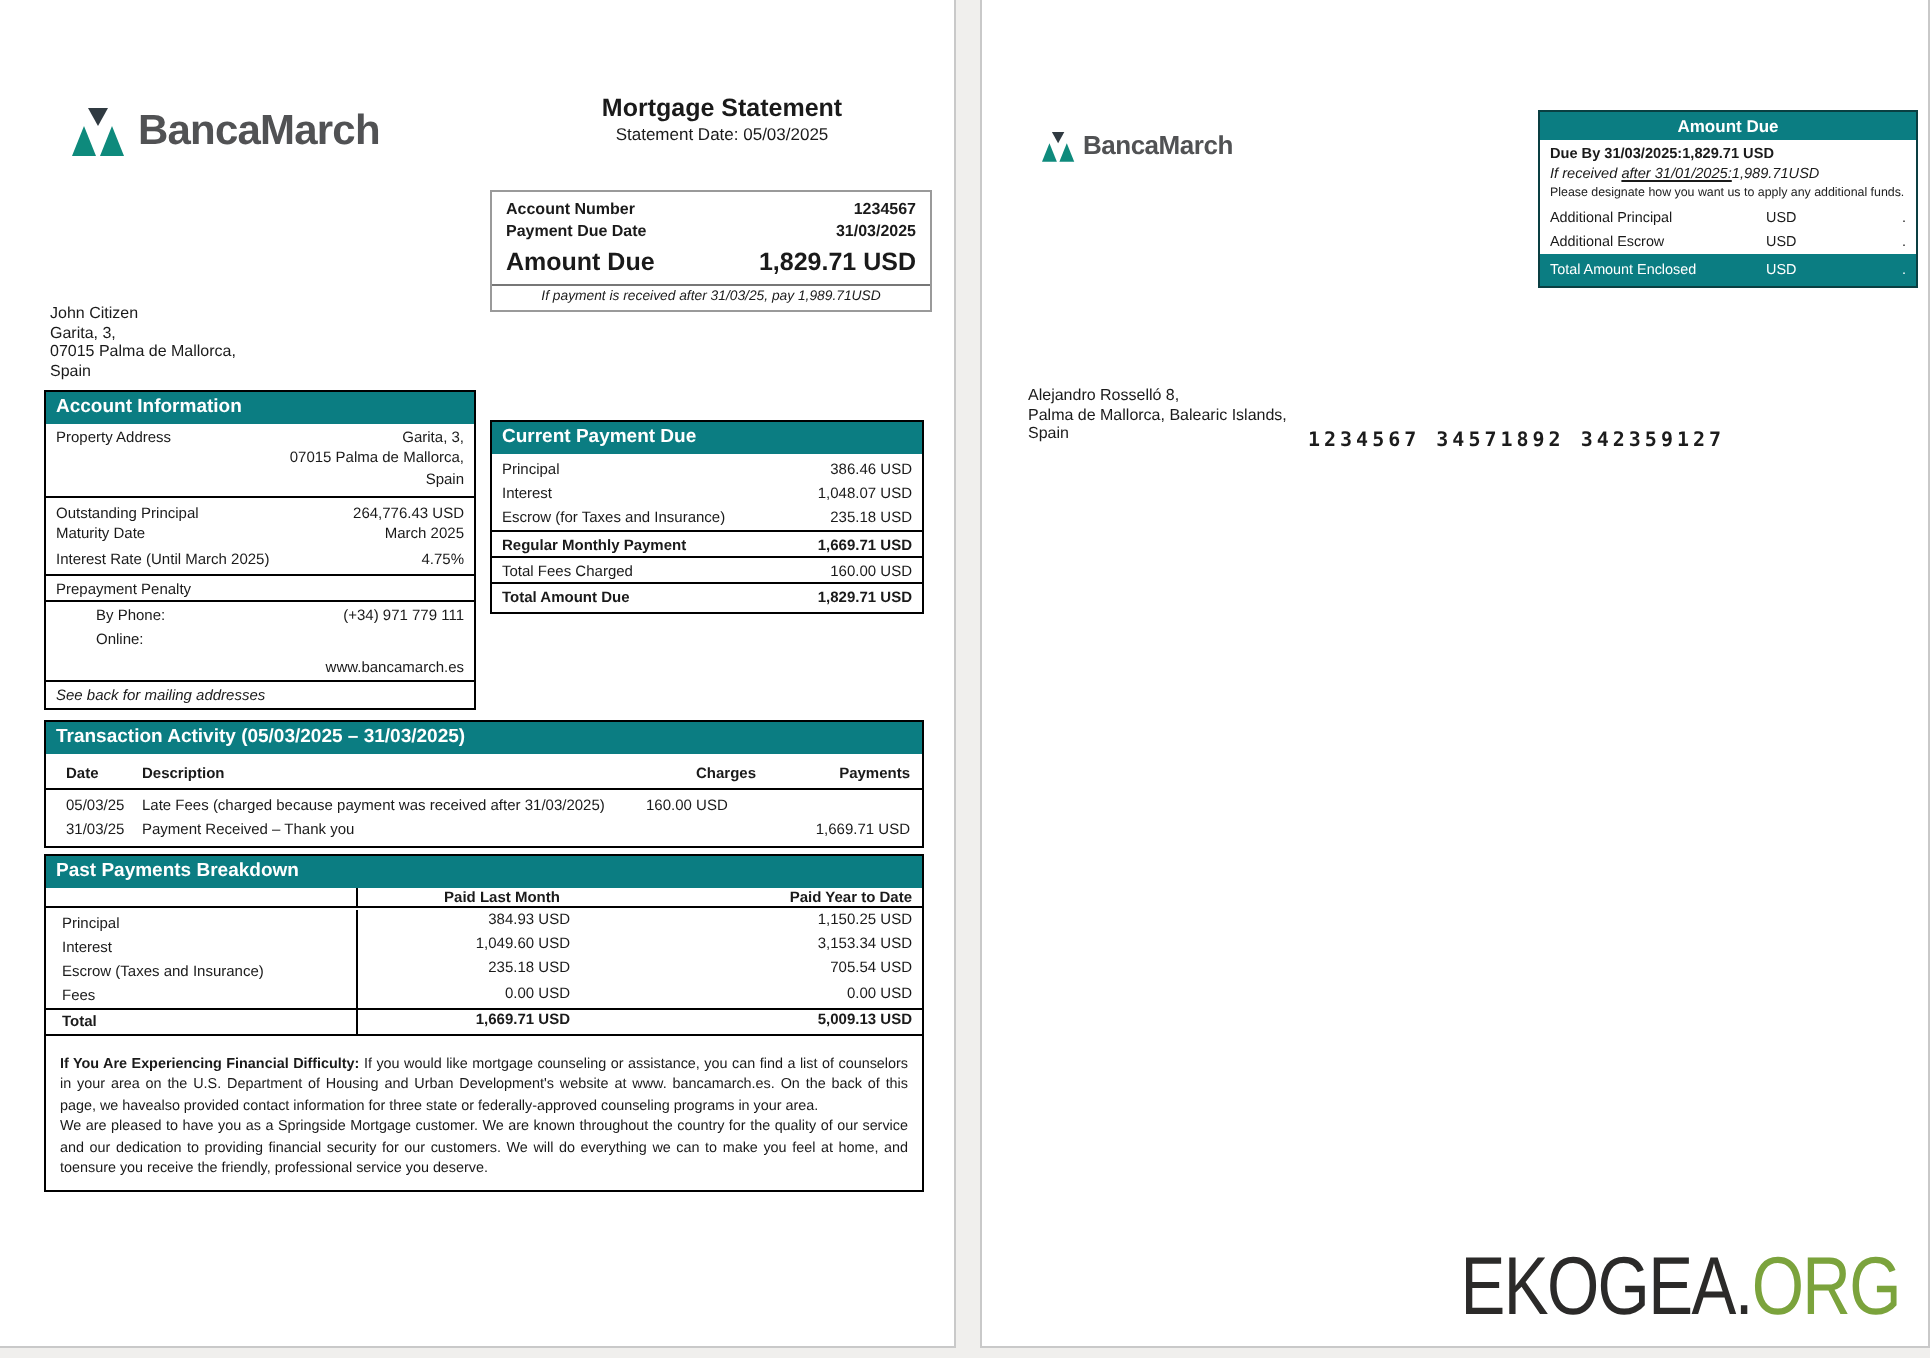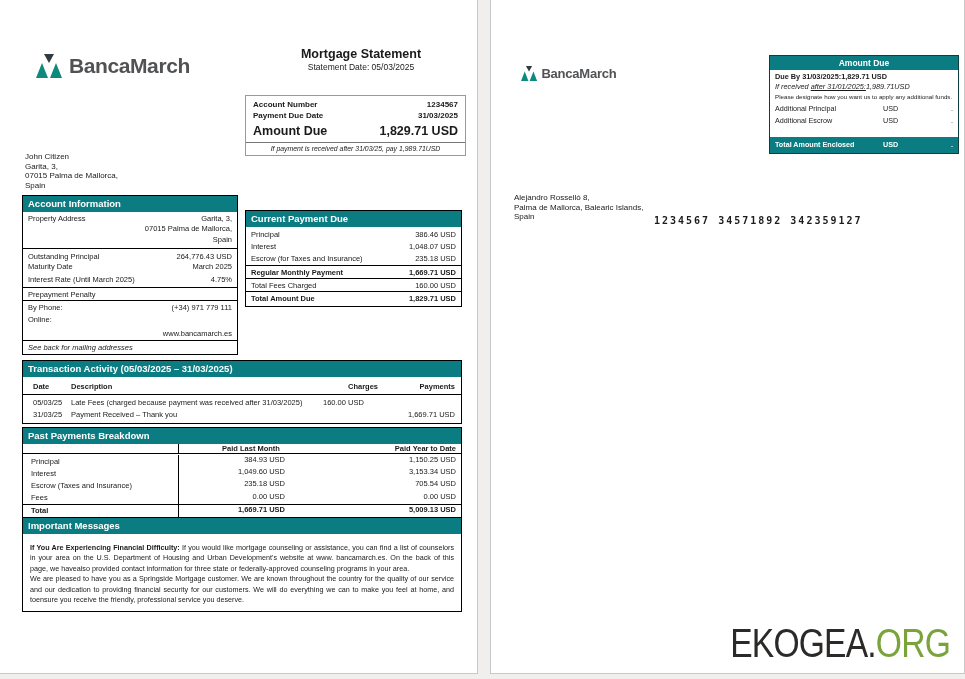--- a/index.html
+++ b/index.html
@@ -53,21 +53,21 @@
   #acct-info { left:22px; top:195px; width:216px; }
   .pa-row { display:flex; justify-content:space-between; padding:2px 5px 3px;
     border-bottom:1px solid #000;gap:18px; }
   .pa-row .pa-val { text-align:right; line-height:10.3px; }
   .kvline { display:flex; justify-content:space-between; padding:0.5px 5px; }
   .rate-row { padding-bottom:3px; border-bottom:1px solid #000; }
   .prepay-lbl { padding:2px 5px 0; }
   .prepay-row { display:flex; justify-content:space-between; padding:1px 5px 4px; }
 
   #contact-us { left:22px; top:300px; width:216px; }
-  #contact-us .kvline { padding:1.5px 5px; }
+  #contact-us .kvline { padding:1.5px 5px;margin-left:20px; }
   #contact-us .web { justify-content:flex-end; padding-top:4px; padding-bottom:2px; }
   #contact-us .foot { border-top:1px solid #000; font-style:italic; padding:1.5px 5px 2px; }
 
   #cpd { left:245px; top:195px; width:217px;margin-top:15px; }
   #cpd .kvline { padding:1.6px 5px; }
   #cpd .bd { font-weight:bold; }
   #cpd .line-b { border-bottom:1px solid #000; }
 
   #trans { left:22px; top:360px; width:440px; }
   .trow { display:flex; align-items:baseline; }
@@ -100,21 +100,21 @@
   #adbox { left:278px; top:55px; width:190px; border:1.5px solid #0a3f42; }
   #adbox .sechead { text-align:center; font-size:8.5px; padding:1.5px 0 2.5px; }
   .ad-row { display:flex; justify-content:flex-start; padding:1.5px 5px 0; font-size:7.3px; }
   .ad-row .b { font-weight:bold; }
   .ad-row.it { font-style:italic; }
   .ad-row .u { text-decoration:underline; }
   #adbox .note { font-size:6.2px; line-height:7.8px; padding:2px 5px 1px; color:#222; }
   .ad3 { display:flex; padding:2.5px 5px 0; font-size:7.2px; }
   .ad3 .a-lbl { flex:1; } .ad3 .a-cur { width:48px; flex:0 0 auto; }
   .ad3 .a-val { width:22px; flex:0 0 auto; text-align:right; }
-  .ad-total { background:#0b7d82; color:#fff; font-weight:bold; margin-top:12px;
+  .ad-total { background:#0b7d82; color:#fff; font-weight:normal; margin-top:2px;
     padding:3px 5px 4px;align-items:flex-end; }
 
   #micr { position:absolute; left:163px; top:215px;
     font-family:"DejaVu Sans Mono", monospace; font-weight:bold; font-size:10px;
     letter-spacing:2px; color:#1c1c1c; }
 
   #ekogea { position:absolute; right:14px; top:620px; font-size:41px;
     letter-spacing:-1px; transform:scaleX(0.82); transform-origin:right center;
     white-space:nowrap; }
   #ekogea .dark { color:#2b2a29; } #ekogea .grn { color:#7ba33c; }
@@ -282,21 +282,20 @@
       <span class="p-ytd">0.00 USD</span>
     </div>
     <div class="prow ptotal r75">
       <span class="p-lbl">Total</span>
       <span class="p-mid">1,669.71 USD</span>
       <span class="p-ytd">5,009.13 USD</span>
     </div>
   </div>
 
   <div class="secbox" id="impmsg">
-    <div class="sechead">Important Messages</div>
     <div class="body">
       <p><b>If You Are Experiencing Financial Difficulty:</b><span> If you would like mortgage counseling or assistance, you can find a list of counselors in your area on the U.S. Department of Housing and Urban Development's website at  www. bancamarch.es. On the back of this page, we havealso provided contact information for three state or federally-approved counseling programs in your area.</span></p>
       <p>We are pleased to have you as a Springside Mortgage customer. We are known throughout the country for the quality of our service and our dedication to providing financial security for our customers. We will do everything we can to make you feel at home, and toensure you receive the friendly, professional service you deserve.</p>
     </div>
   </div>
 </div>
 
 <div class="page" id="page-right">
 
   <div class="logo" id="logo2">

